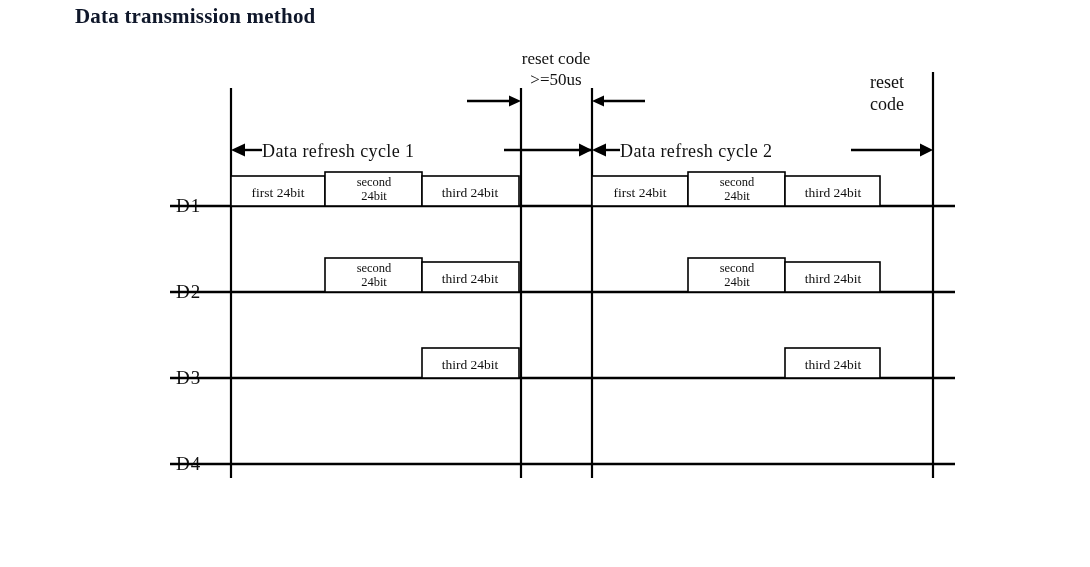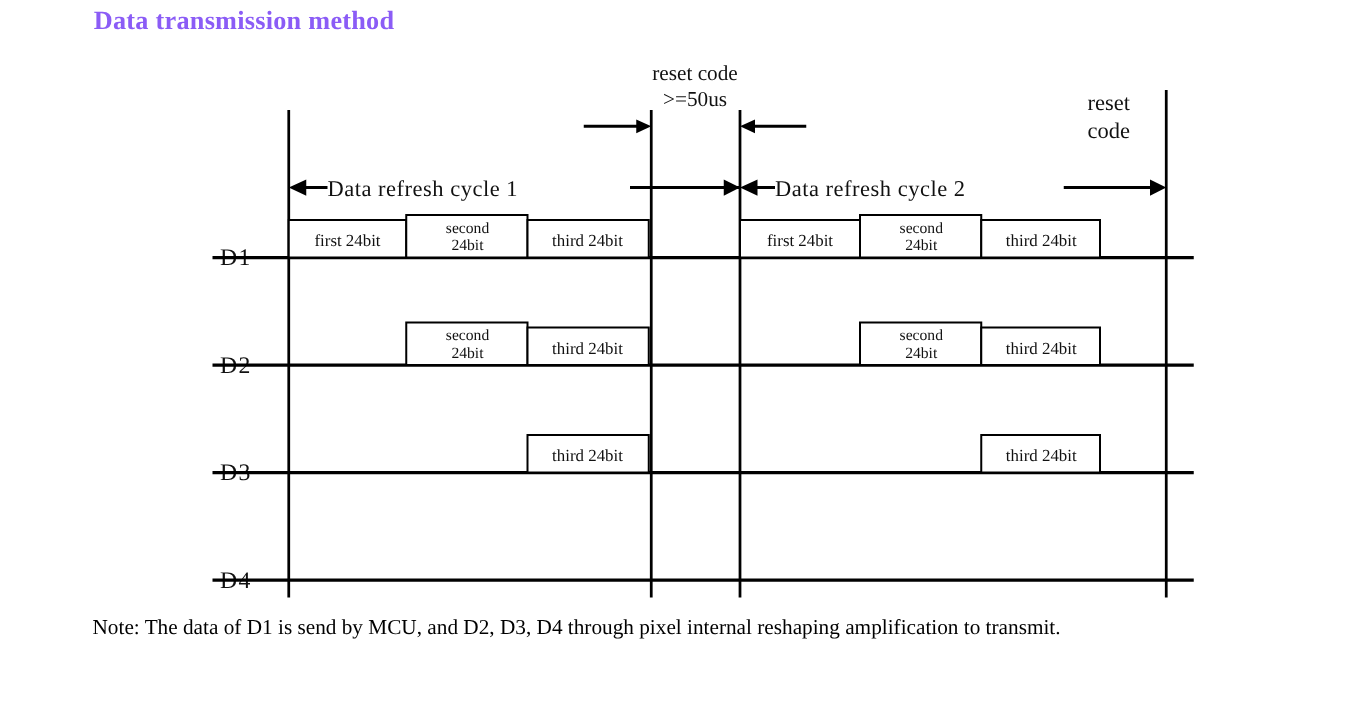--- a/index.html
+++ b/index.html
@@ -5,21 +5,21 @@
   html,body{margin:0;padding:0;}
   body{
     width:1090px;height:567px;background:#ffffff;
     font-family:"Liberation Serif",serif;color:#111111;
     position:relative;overflow:hidden;
   }
   #stage{position:absolute;left:0;top:0;width:1090px;height:567px;}
   .title{
     position:absolute;left:75px;top:4px;
     font-family:"Liberation Serif",serif;
-    font-weight:bold;font-size:21px;letter-spacing:.2px;color:#8b5cf6;
+    font-weight:bold;font-size:21px;letter-spacing:.2px;color:#0f172a;
   }
   .note{
     position:absolute;left:74px;top:492px;
     font-family:"Liberation Serif",serif;font-size:17px;color:#000;
     white-space:nowrap;
   }
   svg{position:absolute;left:0;top:0;}
   .lbl{font-family:"Liberation Serif",serif;fill:#111;}
   .dlabel{font-size:19px;letter-spacing:1px;}
   .boxtxt{font-size:13.5px;}
@@ -125,14 +125,13 @@
     <text class="lbl boxtxt" x="470" y="369" text-anchor="middle">third 24bit</text>
 
     <rect class="pkt" x="785" y="348" width="95" height="30"></rect>
     <text class="lbl boxtxt" x="833" y="369" text-anchor="middle">third 24bit</text>
 
     <text class="lbl dlabel" x="176" y="470">D4</text>
     <line class="base" x1="170" y1="464" x2="955" y2="464"></line>
 
   </svg>
 
-  <div class="note">Note: The data of D1 is send by MCU, and D2, D3, D4 through pixel internal reshaping amplification to transmit.</div>
 </div>
 
 </body></html>

